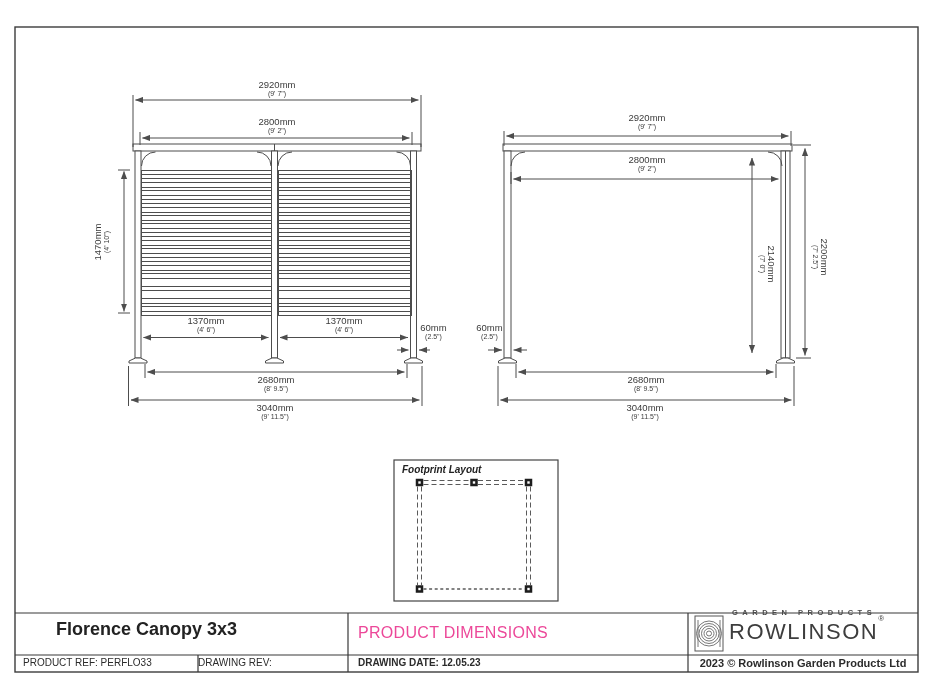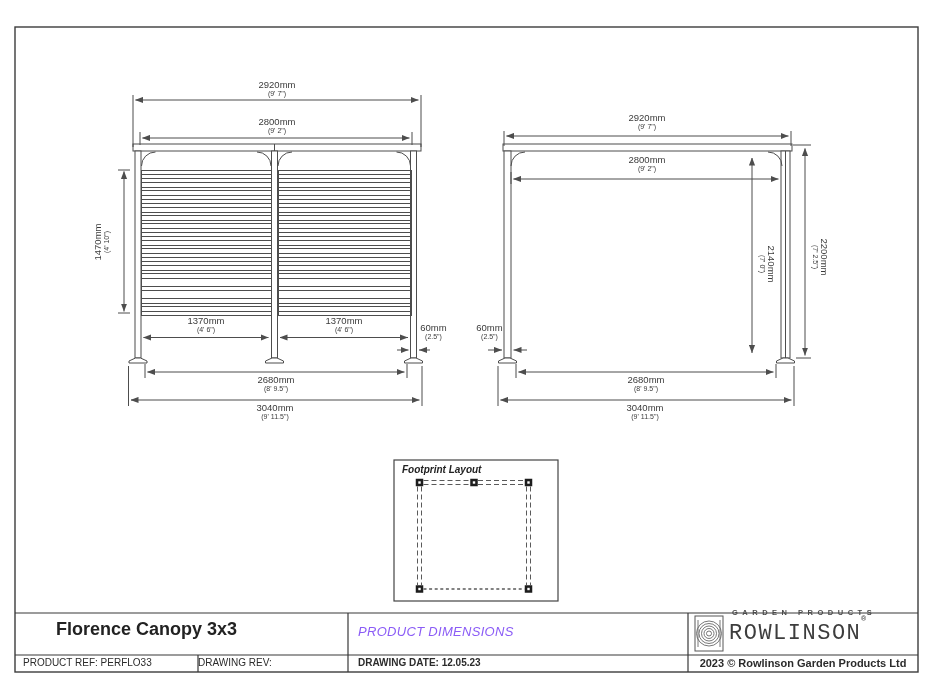--- a/index.html
+++ b/index.html
@@ -13,25 +13,25 @@
   .rot-ccw{transform:rotate(-90deg);}
   .rot-cw{transform:rotate(90deg);}
   .panel{position:absolute;border:1px solid #4d4d4d;
     background:repeating-linear-gradient(to bottom,
       rgba(0,0,0,0) 0px, rgba(0,0,0,0) 2.6px,
       #4d4d4d 2.6px, #4d4d4d 3.6px,
       rgba(0,0,0,0) 3.6px, rgba(0,0,0,0) 7.3px,
       #4d4d4d 7.3px, #4d4d4d 8.3px);}
   .fp-title{position:absolute;left:402px;top:464px;font-size:10px;font-weight:bold;color:#222;font-style:italic;}
   .tb-product-title{position:absolute;left:28px;top:619px;font-size:18px;font-weight:bold;color:#222;margin-left:28px;}
-  .tb-sheet-title{position:absolute;left:358px;top:624px;font-size:13px;color:#8b5cf6;letter-spacing:.3px;font-style:italic;}
+  .tb-sheet-title{position:absolute;left:358px;top:624px;font-size:16px;color:#ec4899;letter-spacing:.3px;}
   .tb-small{position:absolute;top:657px;font-size:10px;color:#2b2b2b;}
   .tb-copyright{position:absolute;left:688px;top:657px;width:230px;text-align:center;
                 font-size:11px;font-weight:bold;color:#2b2b2b;}
-  .brand-name{position:absolute;left:729px;top:614px;width:190px;font-family:Liberation Mono, monospace;
+  .brand-name{position:absolute;left:729px;top:614px;width:190px;font-family:Liberation Sans, sans-serif;
               font-size:22px;letter-spacing:1.5px;color:#3d3d3d;white-space:nowrap;}
   .brand-name sup{font-size:8px;vertical-align:18px;letter-spacing:0;}
   .brand-sub{position:absolute;left:732px;top:608px;width:185px;font-size:7.5px;
              letter-spacing:4.5px;color:#4a4a4a;font-weight:600;white-space:nowrap;}
 </style>
 </head>
 <body>
 
 <div class="sheet">
 

